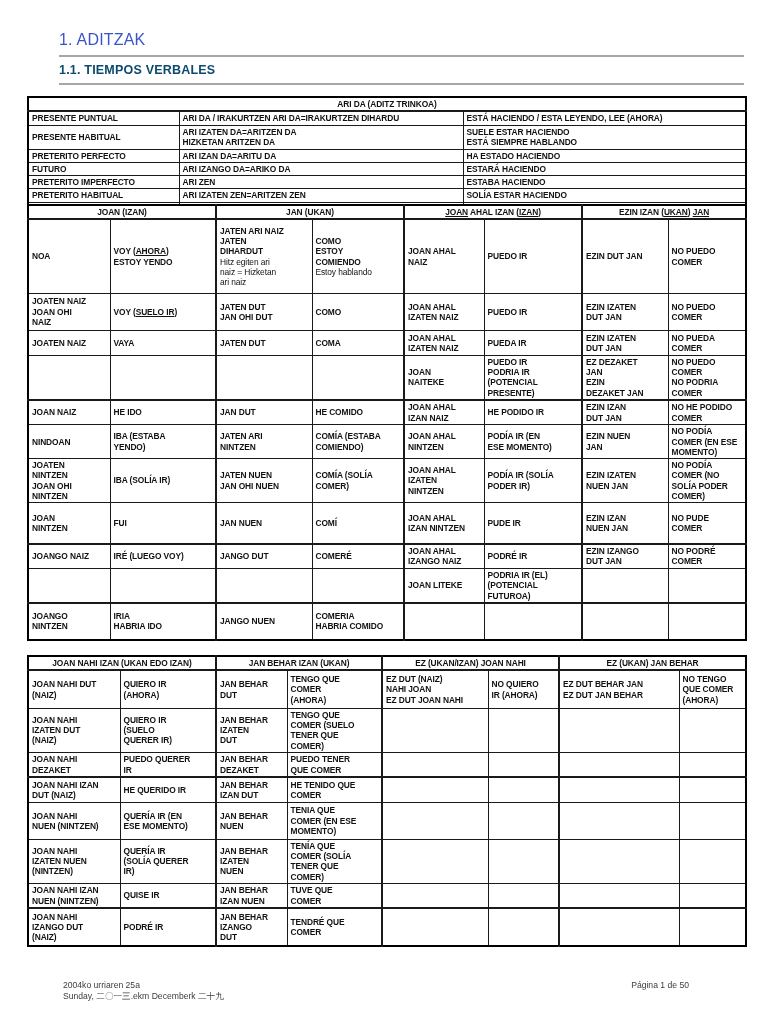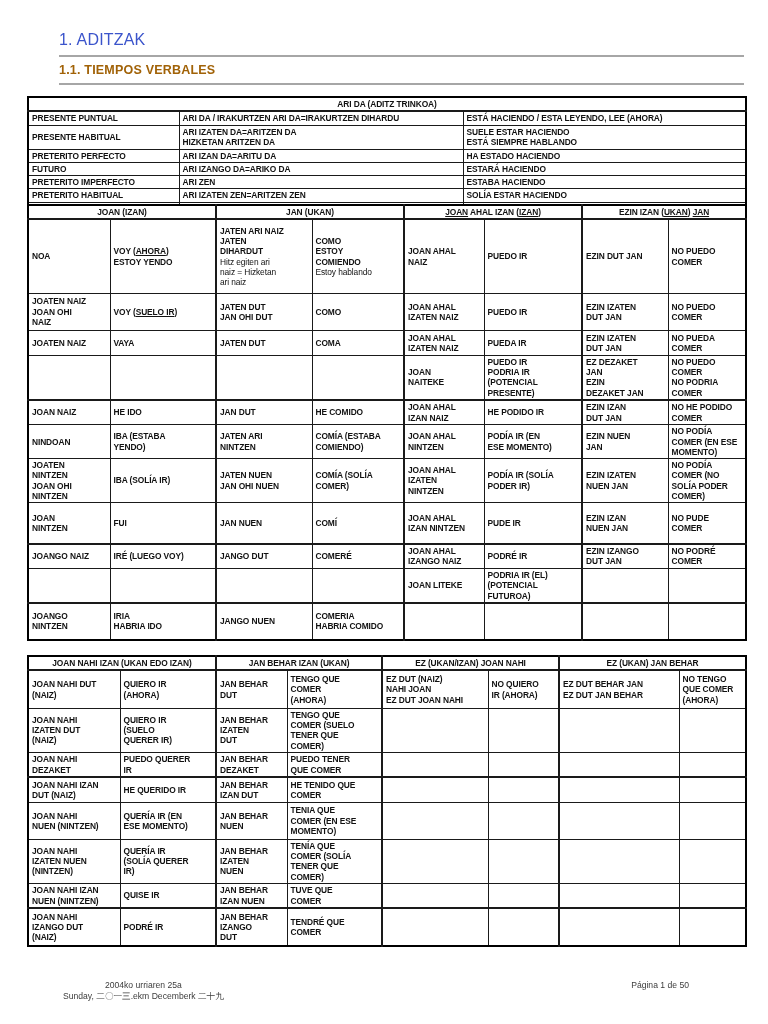--- a/index.html
+++ b/index.html
@@ -52,33 +52,33 @@
   #table3 thead tr{height:13px;border-radius:6px;}
   #table3 tbody tr:nth-child(1){height:38px;}
   #table3 tbody tr:nth-child(2){height:38px;}
   #table3 tbody tr:nth-child(3){height:25px;}
   #table3 tbody tr:nth-child(4){height:25px;}
   #table3 tbody tr:nth-child(5){height:37px;}
   #table3 tbody tr:nth-child(6){height:44px;}
   #table3 tbody tr:nth-child(7){height:25px;}
   #table3 tbody tr:nth-child(8){height:38px;}
 
-  .footer-left{position:absolute;left:63px;top:980px;font-size:8.6px;color:#3c3c3c;line-height:11px;text-align:center;}
+  .footer-left{position:absolute;left:63px;top:980px;font-size:8.6px;color:#3c3c3c;line-height:11px;}
   .footer-left span{display:block;}
   .footer-right{position:absolute;right:79px;top:980px;font-size:8.6px;color:#3c3c3c;}
 </style>
 </head>
 <body>
 
 <div class="page">
 
   <div class="doc-title" style="color: rgb(59, 84, 203);">1. ADITZAK</div>
   <div class="hrule" id="rule1"></div>
 
-  <div class="doc-subtitle" style="color: #a16207;">1.1. TIEMPOS VERBALES</div>
+  <div class="doc-subtitle" style="color: #0c4a6e;">1.1. TIEMPOS VERBALES</div>
   <div class="hrule" id="rule2"></div>
 
   <table class="doc-table" id="table1">
     <colgroup>
       <col style="width:151px">
         <col style="width:284px">
         <col style="width:283px">
     </colgroup>
   <thead>
         <tr>

